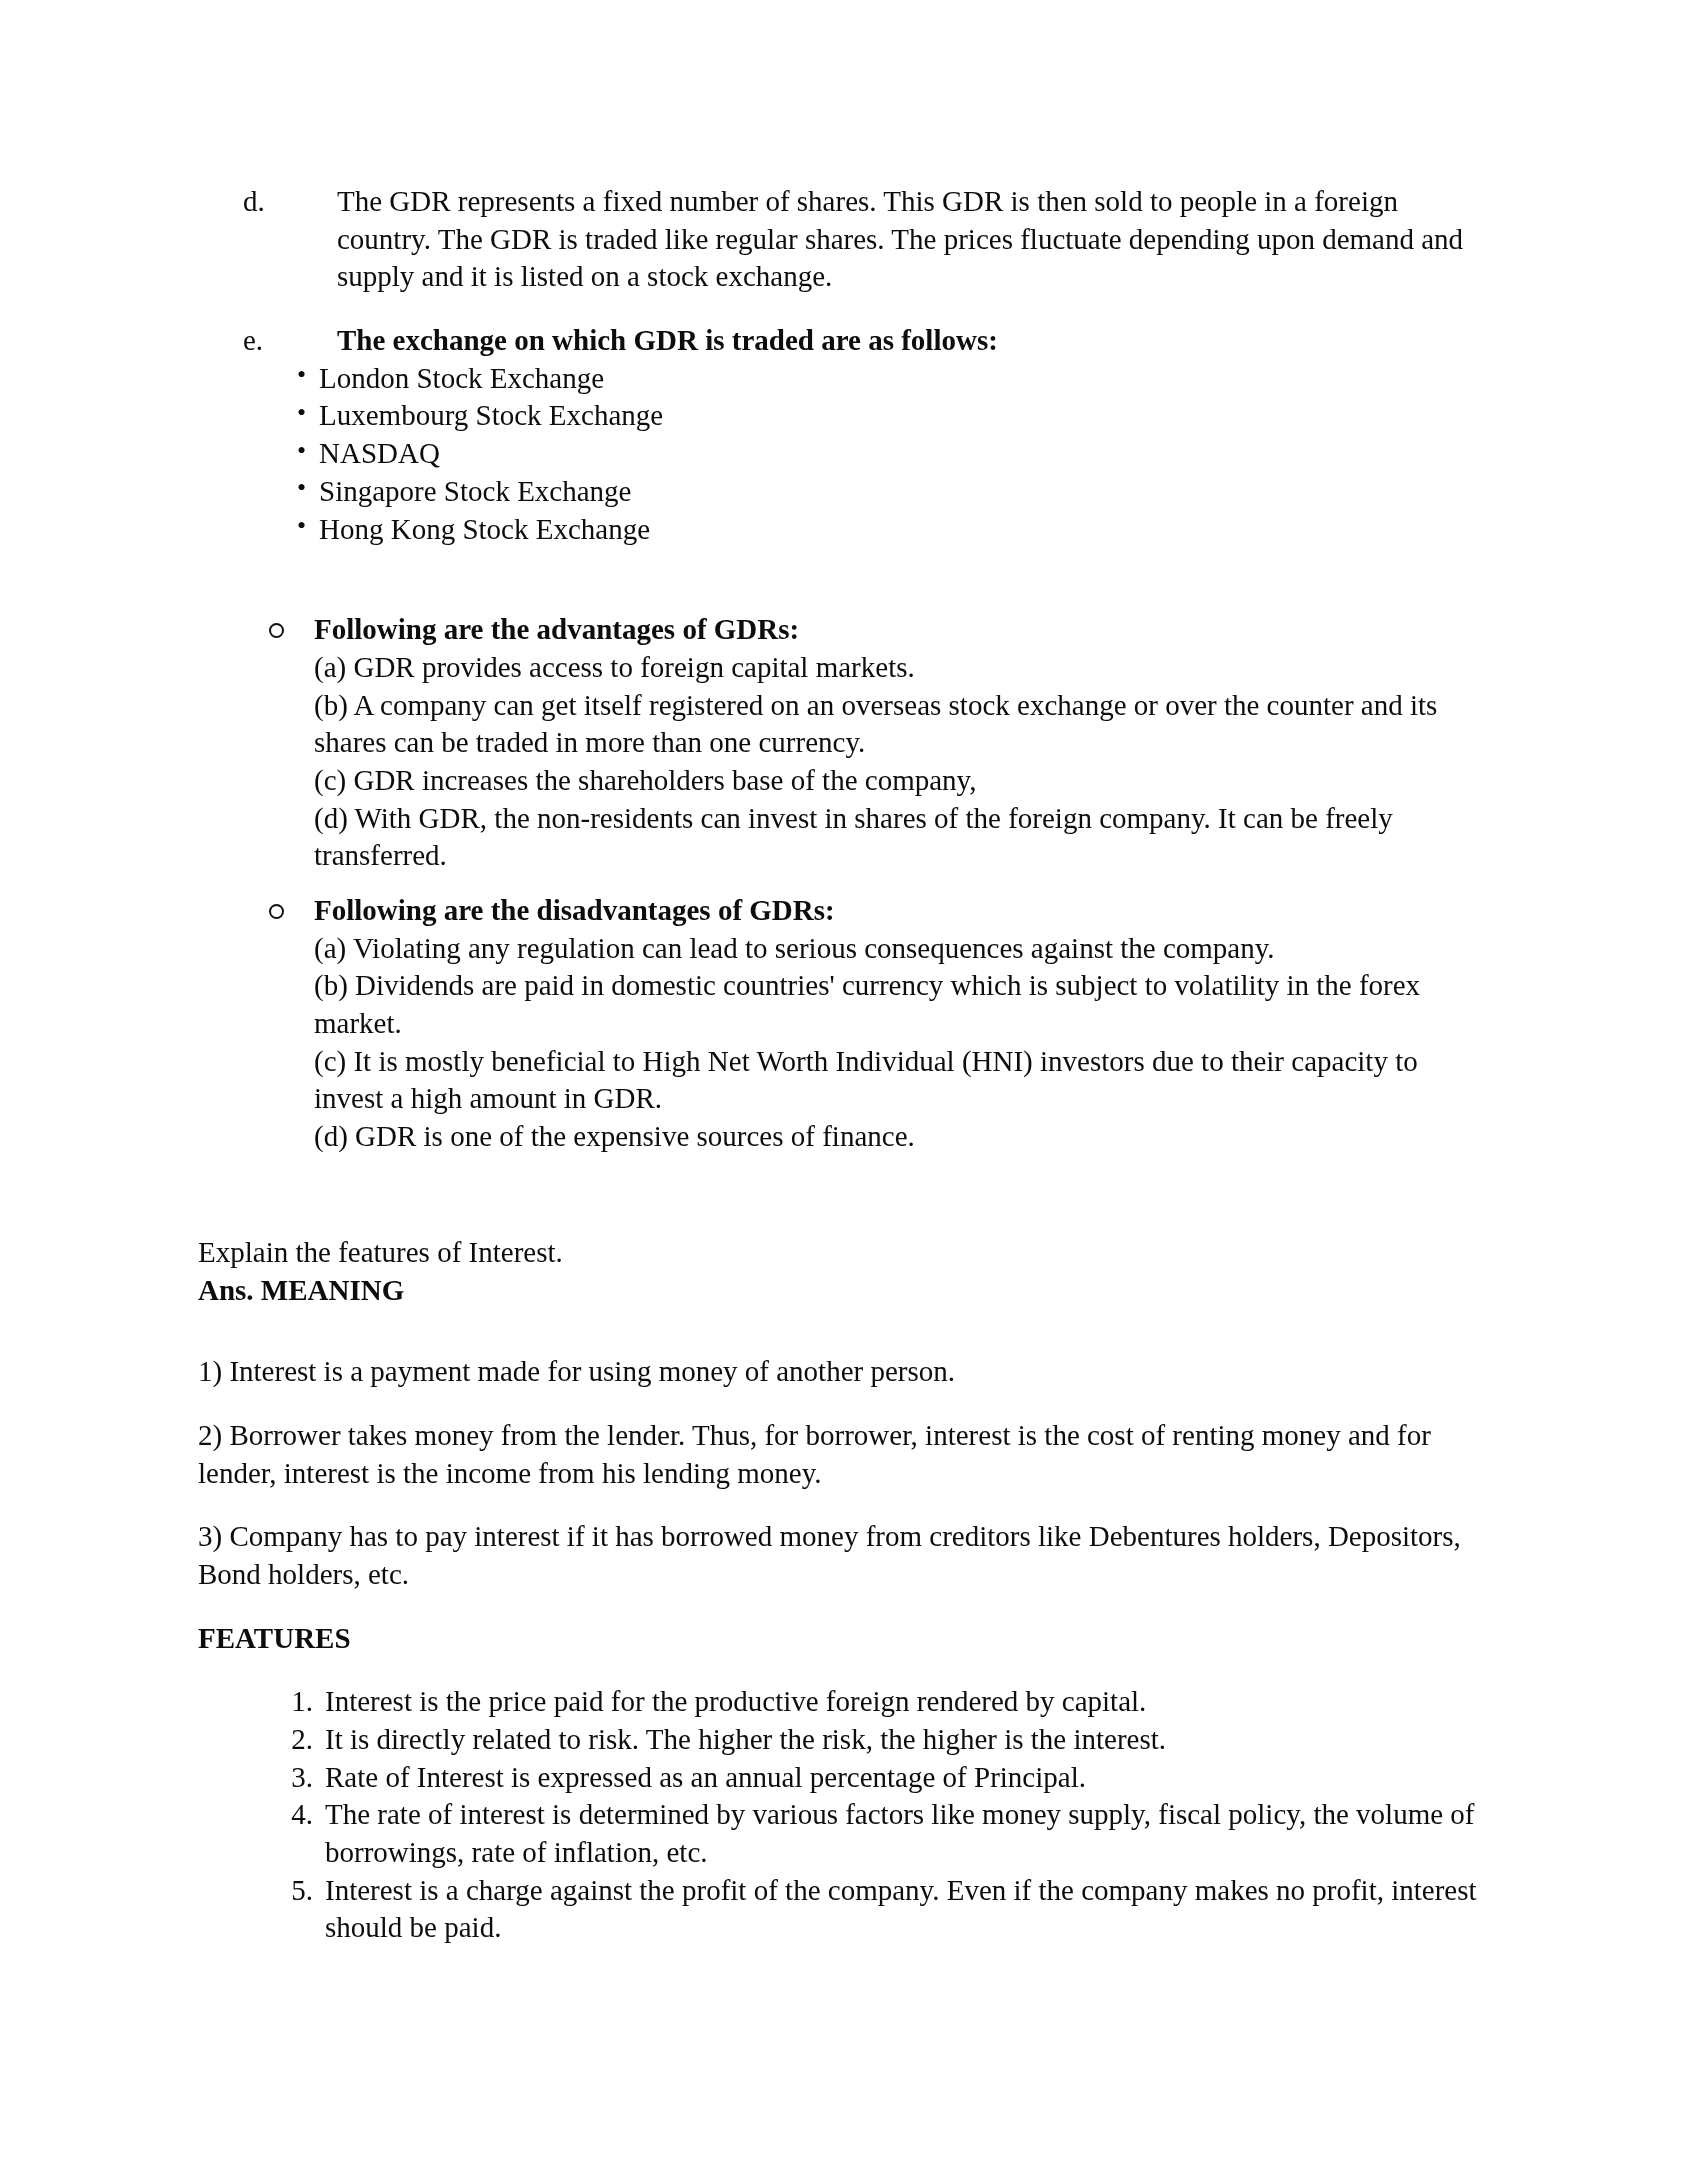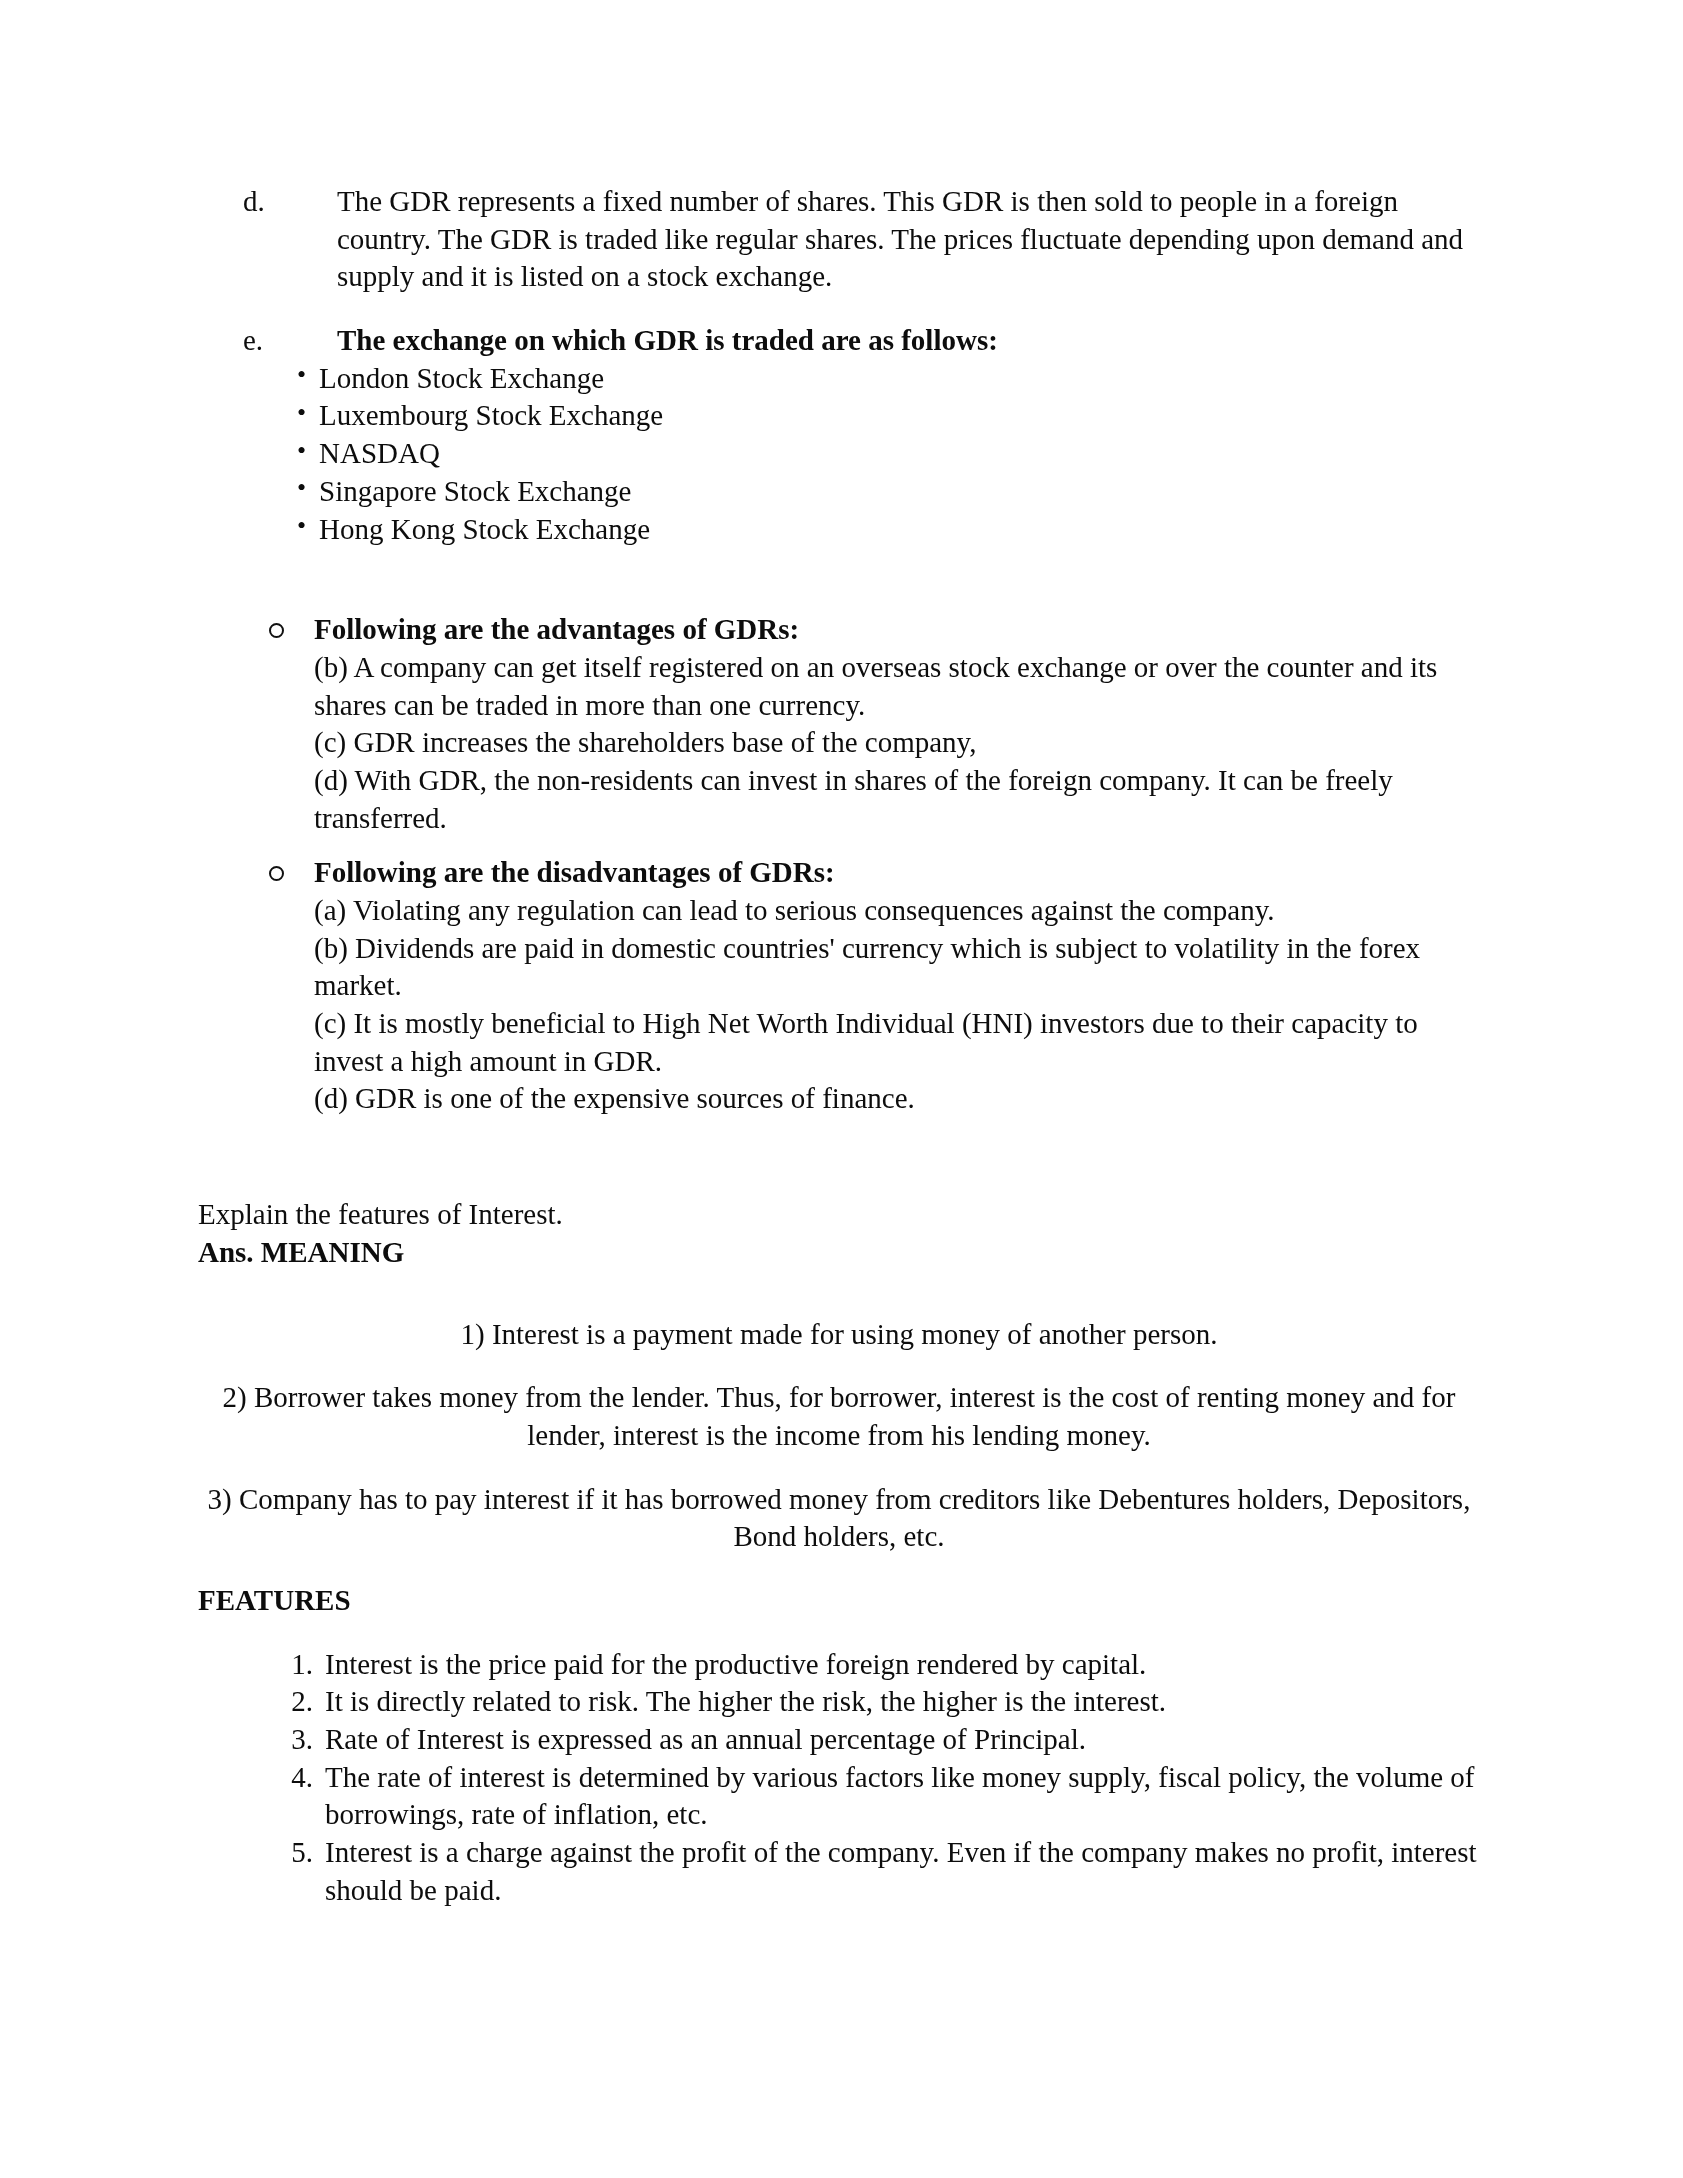--- a/index.html
+++ b/index.html
@@ -93,21 +93,20 @@
   }
   .circle-heading {
     font-weight: bold;
     display: block;
   }
   .sub-line { display: block; }
 
   
   .para {
     margin: 0 0 26px 0;
-    text-align: center;
   }
   .tight { margin: 0; }
 
   .bold { font-weight: bold; }
 
   
   .sec-head {
     font-weight: bold;
     margin: 0;
   }
@@ -176,20 +175,21 @@
         </ul>
       </li>
     </ul>
 
     <div class="gap-sm"></div>
 
     <ul class="circle-list">
       <li class="circle-item">
         <span class="circle-marker"></span>
         <span class="circle-heading">Following are the advantages of GDRs:</span>
+        <span class="sub-line">(a) GDR provides access to foreign capital markets.</span>
         <span class="sub-line">(b) A company can get itself registered on an overseas stock exchange or over the counter and its shares can be traded in more than one currency.</span>
         <span class="sub-line">(c) GDR increases the shareholders base of the company,</span>
         <span class="sub-line">(d) With GDR, the non-residents can invest in shares of the foreign company. It can be freely transferred.</span>
       </li>
     </ul>
 
     <ul class="circle-list">
       <li class="circle-item">
         <span class="circle-marker"></span>
         <span class="circle-heading">Following are the disadvantages of GDRs:</span>

